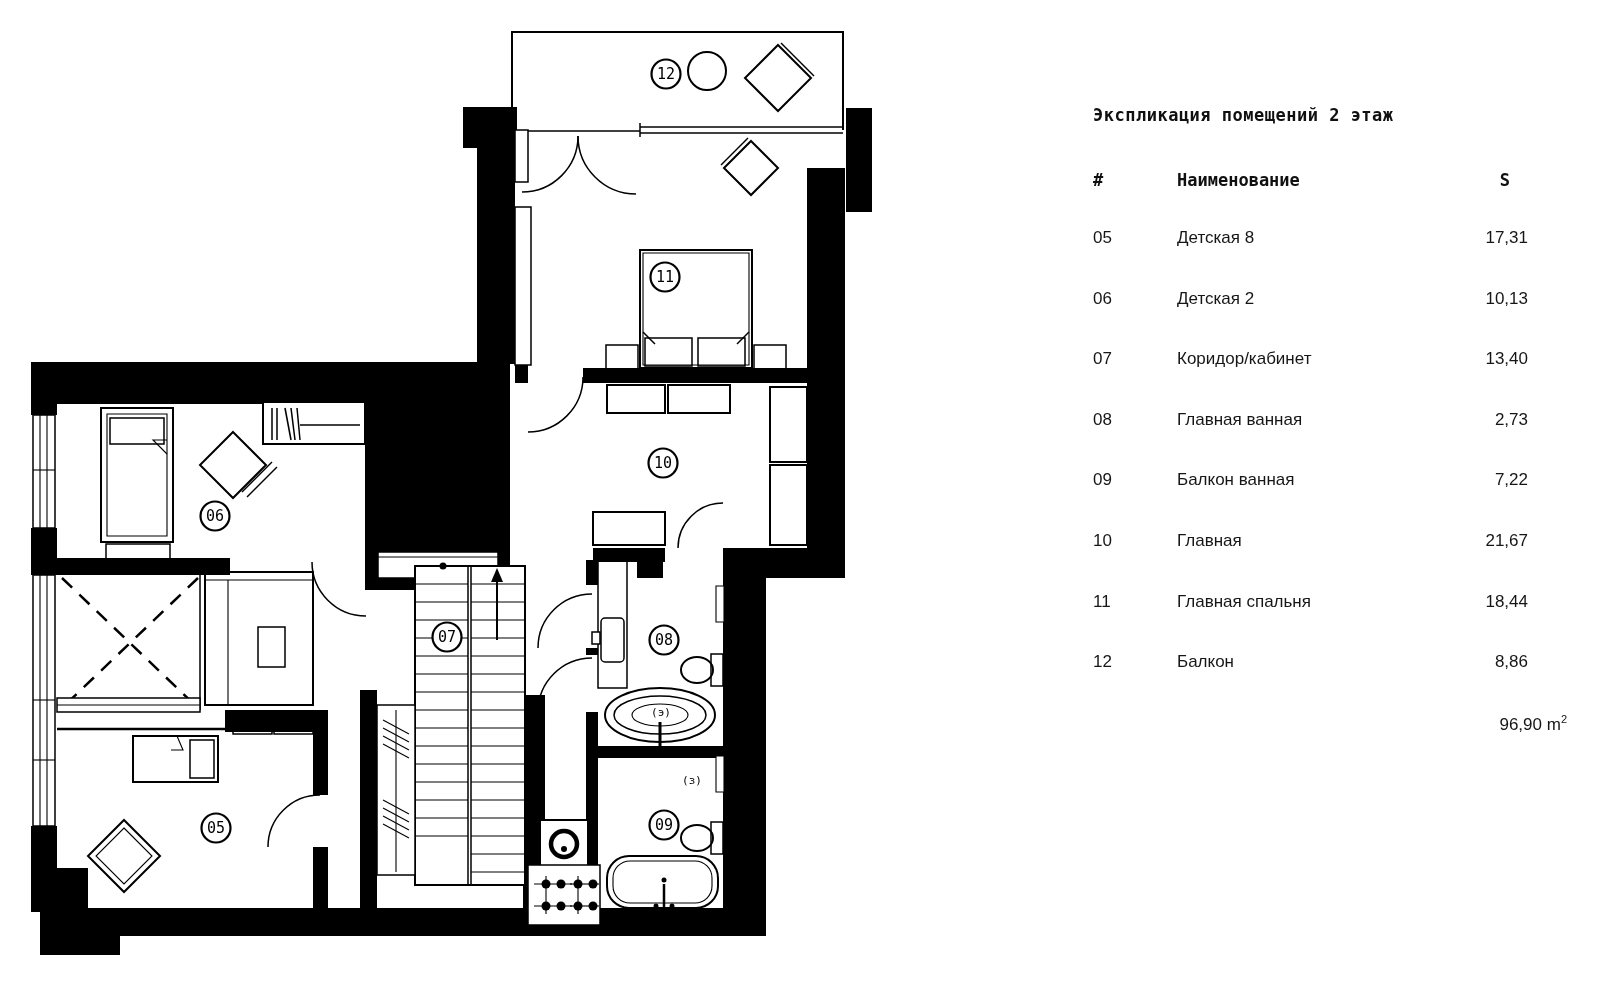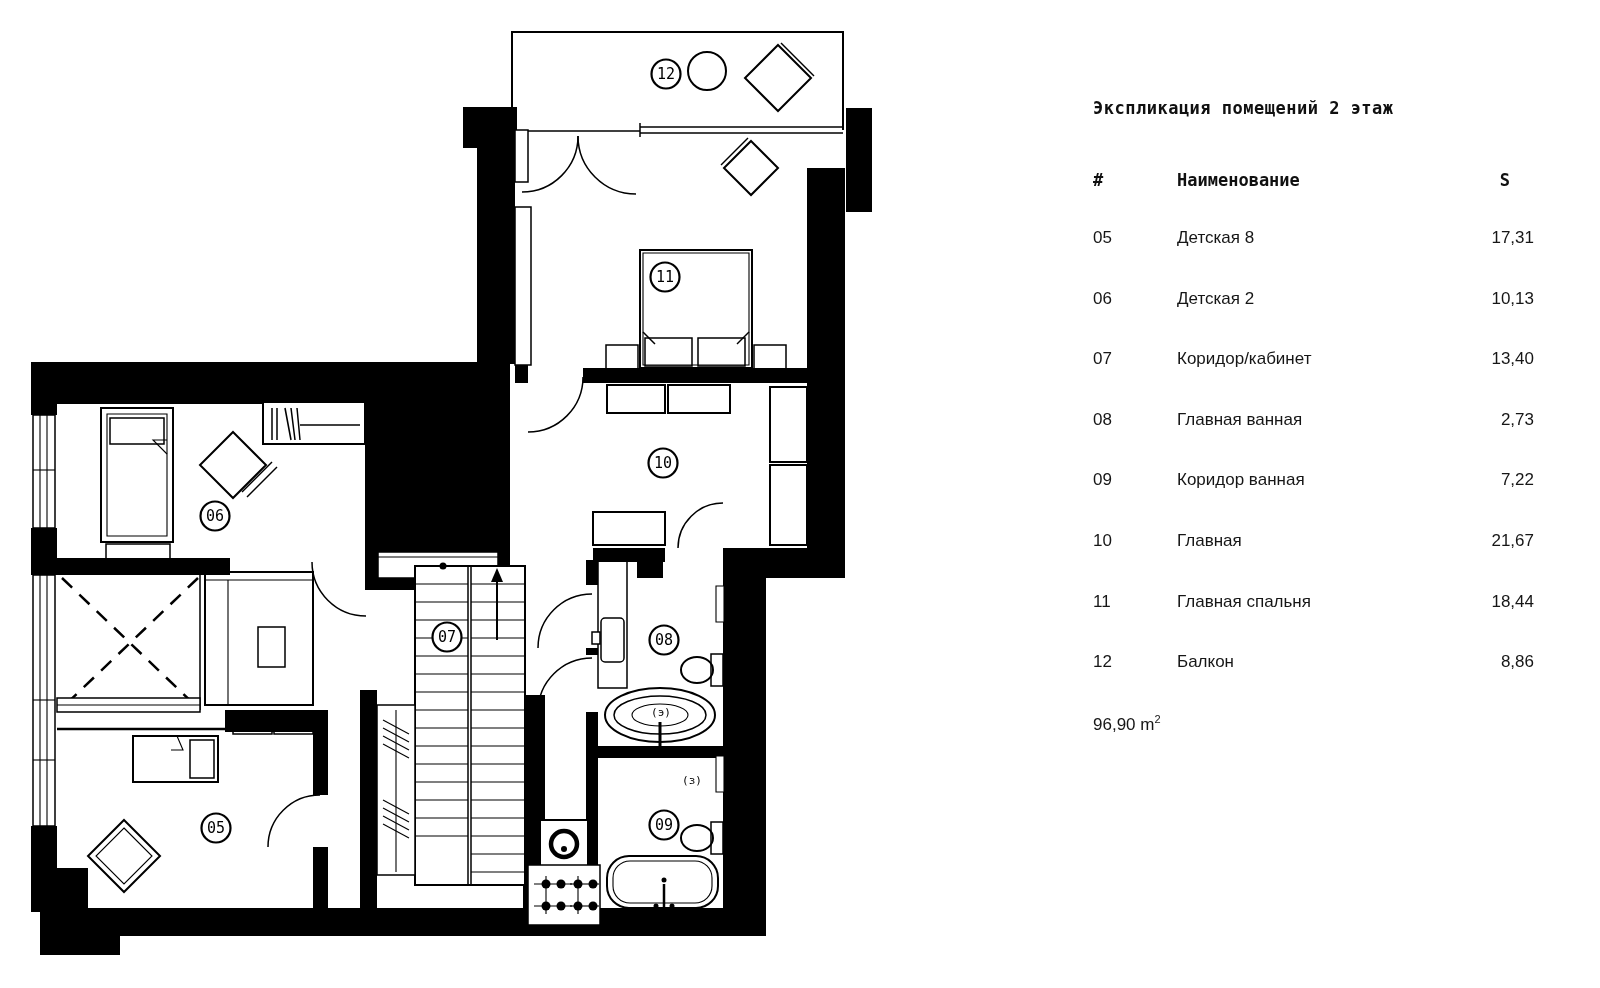--- a/index.html
+++ b/index.html
@@ -10,29 +10,29 @@
   .ink{stroke:#000;fill:none;}
   .w2{stroke-width:2;} .w15{stroke-width:1.5;} .w1{stroke-width:1.1;} .w25{stroke-width:2.5;} .w3{stroke-width:3;}
   .fillk{fill:#000;stroke:none;}
   .fillw{fill:#fff;}
   .dash{stroke-dasharray:14 10;}
   .label-circ{fill:#fff;stroke:#000;stroke-width:2.2;}
   .label-txt{font-family:"DejaVu Sans Mono",monospace;font-size:15px;fill:#000;
              text-anchor:middle;}
   .small-txt{font-family:"DejaVu Sans Mono",monospace;font-size:11px;fill:#000;text-anchor:middle;}
   
-  .legend-title{position:absolute;left:1093px;top:98px;font-family:"DejaVu Sans Mono",monospace;
+  .legend-title{position:absolute;left:1093px;top:105px;font-family:"DejaVu Sans Mono",monospace;
                 font-weight:bold;font-size:17px;letter-spacing:.5px;color:#101010;}
   .xrow{position:absolute;left:1093px;width:441px;height:22px;font-size:17px;}
   .xrow .c-num{position:absolute;left:0;top:0;}
   .xrow .c-name{position:absolute;left:84px;top:0;}
-  .xrow .c-area{position:absolute;right:0;top:0;text-align:right;}
+  .xrow .c-area{position:absolute;right:6px;top:0;text-align:right;}
   .xhead{font-family:"DejaVu Sans Mono",monospace;font-weight:bold;color:#101010;}
   .xhead .c-area{right:24px;}
-  .total-row{position:absolute;left:1093px;top:713px;width:474px;text-align:left;font-size:17px;}
+  .total-row{position:absolute;left:1093px;top:713px;width:474px;text-align:right;font-size:17px;}
   .total-row sup{font-size:11px;}
 </style>
 </head>
 <body>
 
 <div class="stage">
 
   <svg class="plan-svg" width="1600" height="988" viewBox="0 0 1600 988">
 
     <g>
@@ -358,21 +358,21 @@
     <span class="c-name">Коридор/кабинет</span>
     <span class="c-area">13,40</span>
   </div>
   <div class="xrow" style="top:410px">
     <span class="c-num">08</span>
     <span class="c-name">Главная ванная</span>
     <span class="c-area">2,73</span>
   </div>
   <div class="xrow" style="top:470px">
     <span class="c-num">09</span>
-    <span class="c-name">Коридор ванная</span>
+    <span class="c-name">Балкон ванная</span>
     <span class="c-area">7,22</span>
   </div>
   <div class="xrow" style="top:531px">
     <span class="c-num">10</span>
     <span class="c-name">Главная</span>
     <span class="c-area">21,67</span>
   </div>
   <div class="xrow" style="top:592px">
     <span class="c-num">11</span>
     <span class="c-name">Главная спальня</span>

